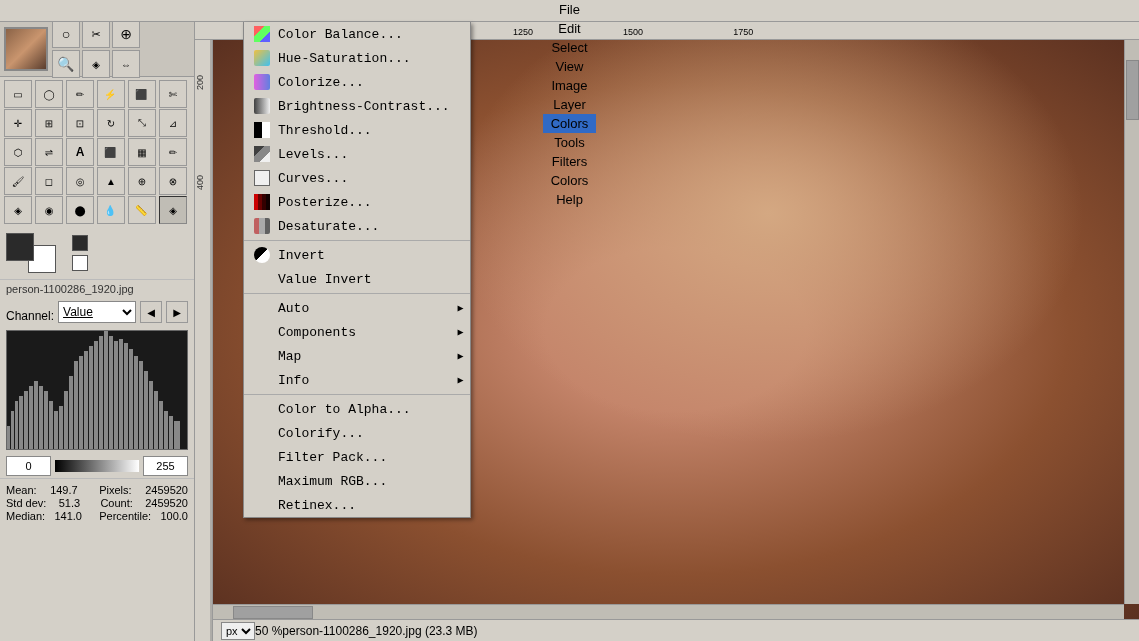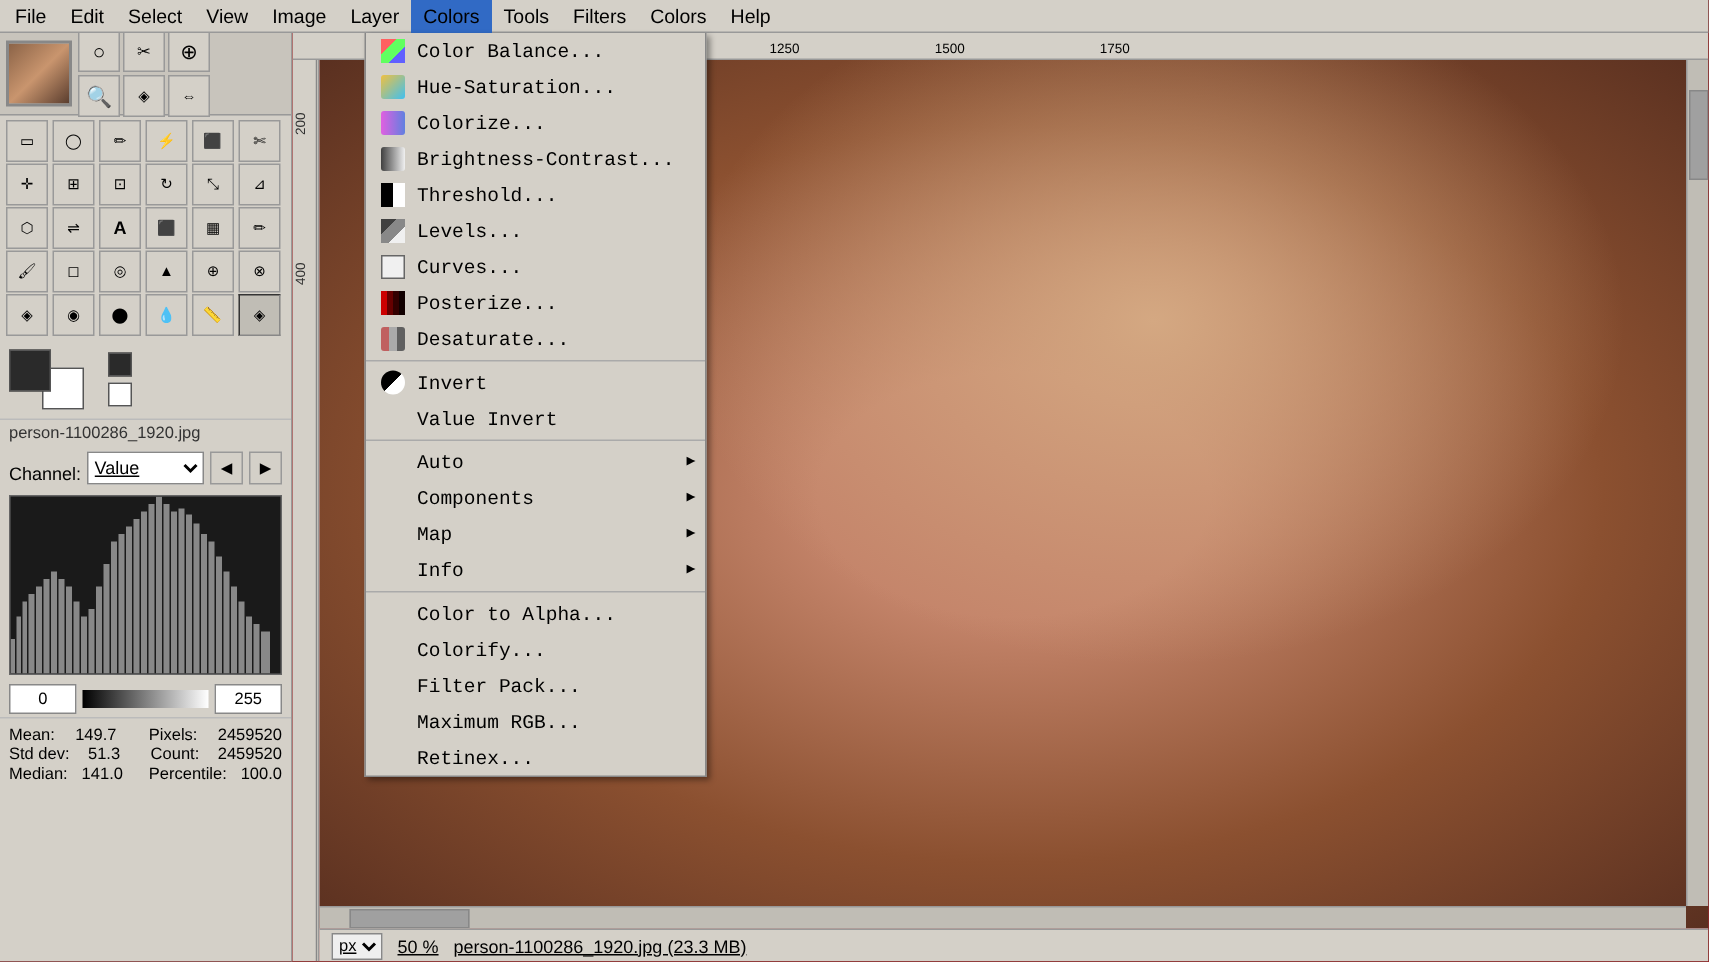--- a/index.html
+++ b/index.html
@@ -8,20 +8,21 @@
     
     .menubar {
       background: #d4d0c8;
       height: 22px;
       display: flex;
       align-items: center;
       border-bottom: 1px solid #999;
       padding: 0 2px;
       position: relative;
       z-index: 100;
+      flex-direction: column;
     }
     .menubar-item {
       padding: 2px 8px;
       cursor: pointer;
       height: 22px;
       display: flex;
       align-items: center;
       font-size: 13px;
     }
     .menubar-item:hover, .menubar-item.active {
@@ -219,22 +220,20 @@
     .status-bar {
       position: absolute;
       bottom: 0; left: 18px; right: 0;
       height: 22px;
       background: #d4d0c8;
       border-top: 1px solid #999;
       display: flex;
       align-items: center;
       padding: 0 8px;
       font-size: 12px;
-      gap: 10px;
-      text-decoration: underline;
     }
 
     
     .dropdown-overlay {
       position: fixed;
       top: 0; left: 0; right: 0; bottom: 0;
       z-index: 200;
       pointer-events: none;
     }
 

